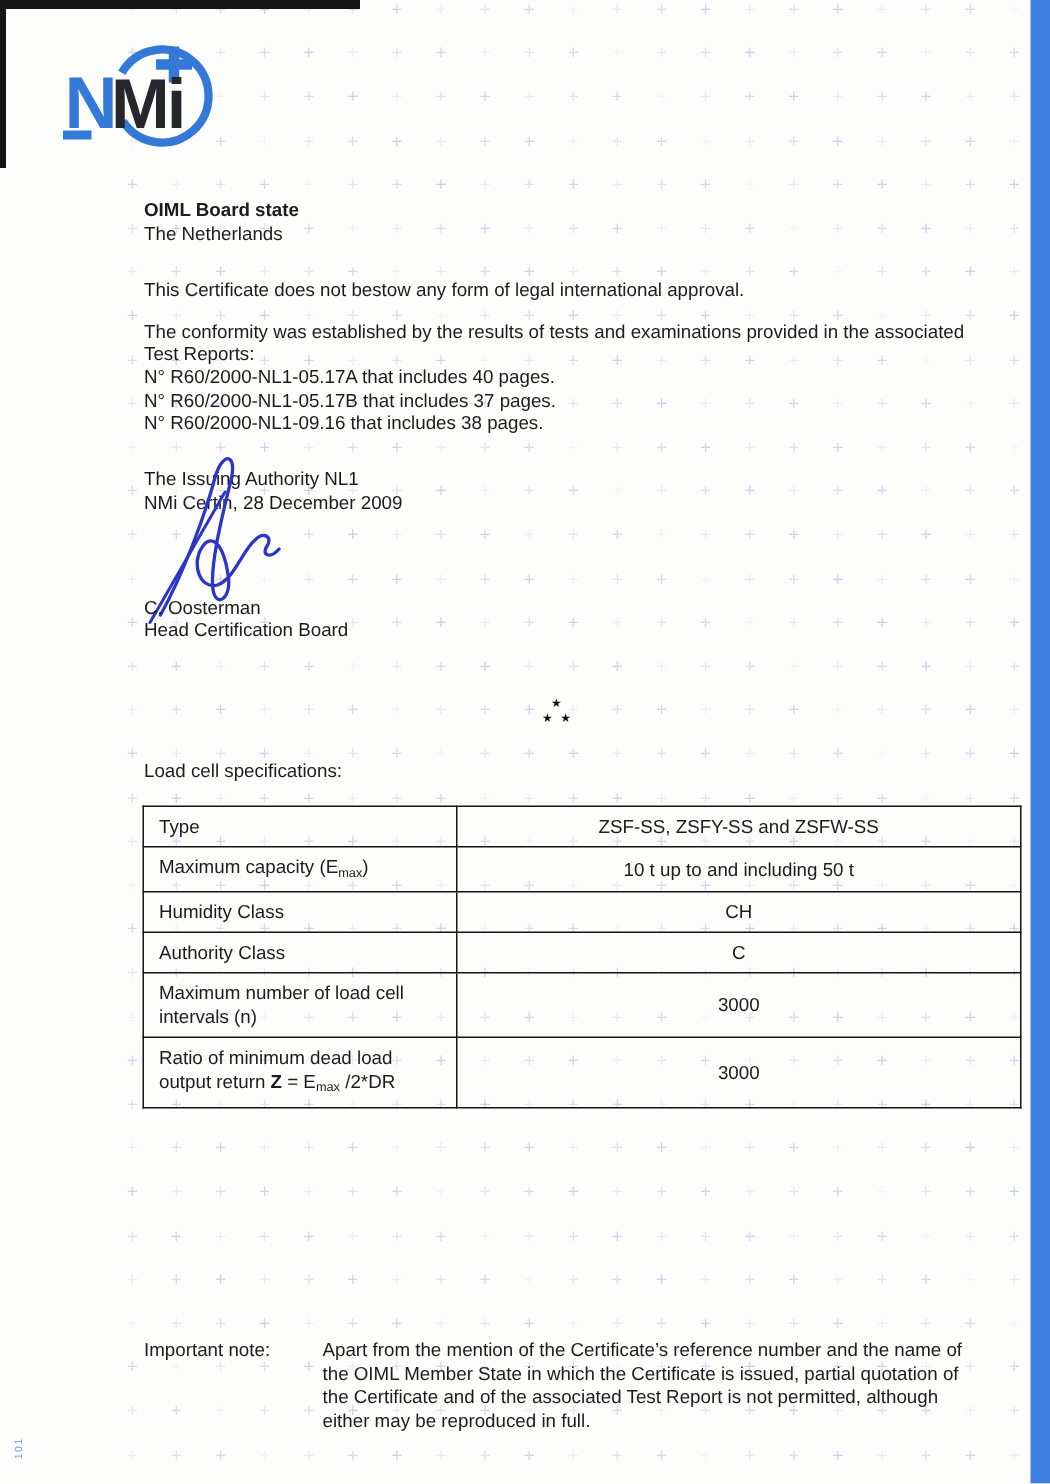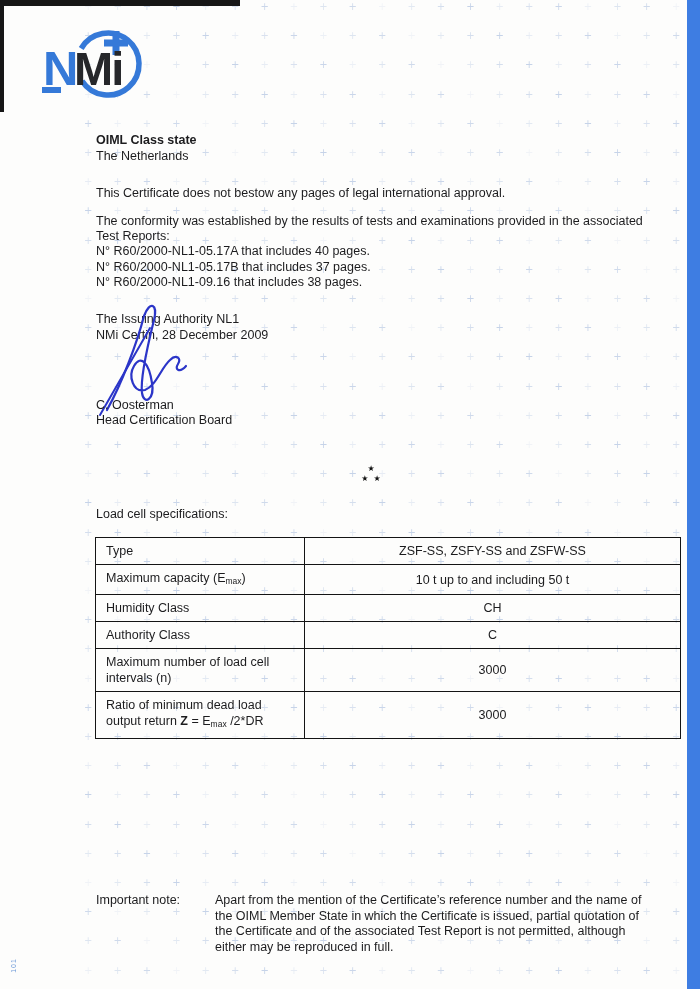--- a/index.html
+++ b/index.html
@@ -777,25 +777,25 @@
     <rect x="69" y="11.5" width="24" height="7" fill="#3579d8"></rect>
     <rect x="7" y="59" width="19" height="6" fill="#3579d8"></rect>
     <text x="8" y="57" font-family="Liberation Sans, sans-serif" font-size="49" font-weight="bold" fill="#3579d8" letter-spacing="-2">N</text>
     <text x="39" y="57" font-family="Liberation Sans, sans-serif" font-size="47" font-weight="bold" fill="#26272a" letter-spacing="-2">Mi</text>
   </svg>
 
   <div class="abs hdr-right">
   </div>
 
   <div class="abs member">
-    <div class="b1">OIML Class state</div>
+    <div class="b1">OIML Board state</div>
     <div>The Netherlands</div>
   </div>
 
-  <div class="abs para1">This Certificate does not bestow any pages of legal international approval.</div>
+  <div class="abs para1">This Certificate does not bestow any form of legal international approval.</div>
   <div class="abs para2">The conformity was established by the results of tests and examinations provided in the associated
 Test Reports:
 N° R60/2000-NL1-05.17A that includes 40 pages.
 N° R60/2000-NL1-05.17B that includes 37 pages.
 N° R60/2000-NL1-09.16 that includes 38 pages.</div>
   <div class="abs issuing">The Issuing Authority NL1
 NMi Certin, 28 December 2009</div>
 
   <svg id="signature" class="abs" viewBox="0 0 125 125">
     <path d="M15,112 C30,85 45,45 52,18 C58,2 66,6 62,22 C55,50 48,80 50,95 C52,108 63,101 60,85 C57,65 49,56 42,68 C36,78 41,95 53,92 C64,88 69,70 78,62 C84,56 90,60 86,66 C82,72 88,75 94,68" fill="none" stroke="#2b35c8" stroke-width="2.2" stroke-linecap="round"></path>

